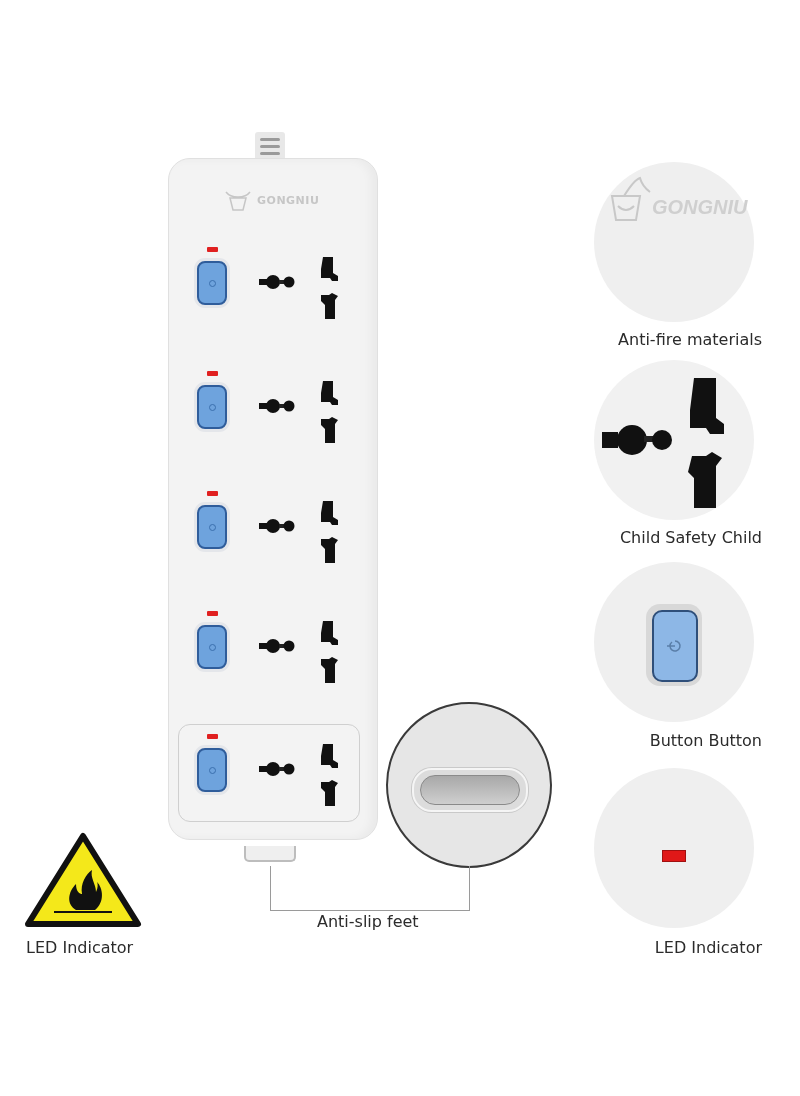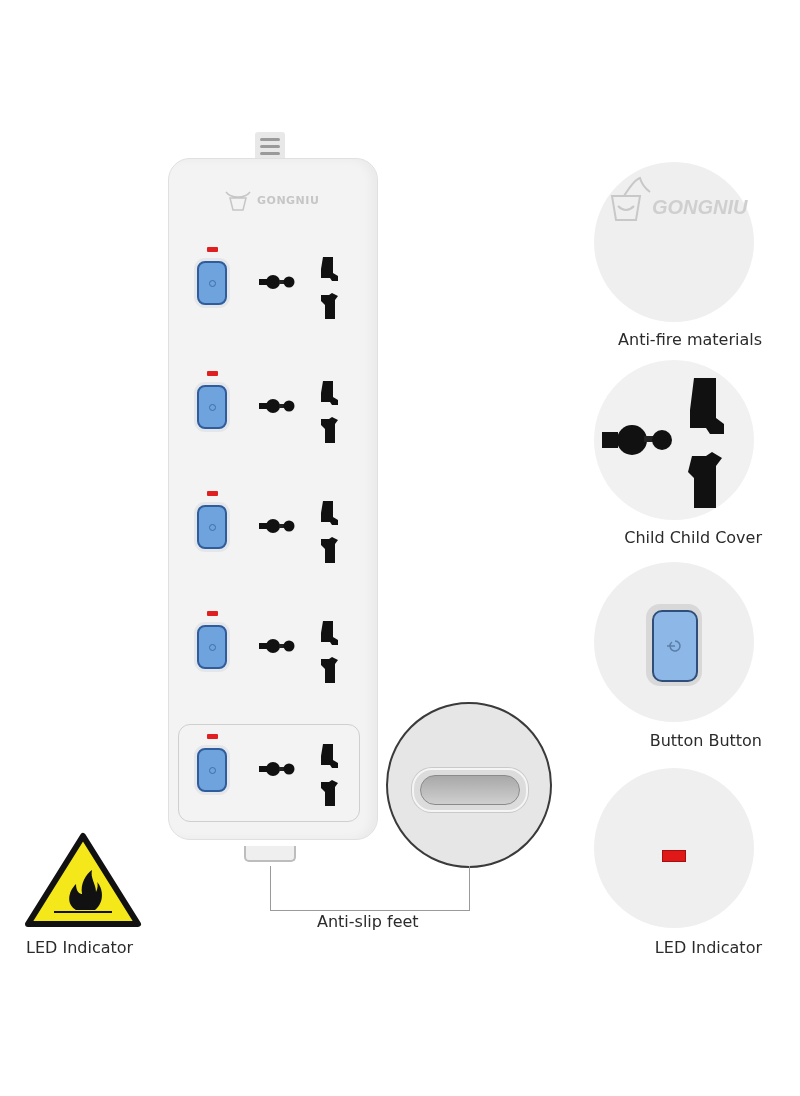--- a/index.html
+++ b/index.html
@@ -168,21 +168,21 @@
 <div class="abs fcircle c2" style="top:360px">
   <svg class="abs" style="left:8px;top:18px" width="150" height="130">
     <rect x="0" y="54" width="16" height="16" fill="#111"></rect>
       <circle cx="30" cy="62" r="15" fill="#111"></circle>
       <rect x="42" y="58" width="14" height="6" fill="#222"></rect>
       <circle cx="60" cy="62" r="10" fill="#111"></circle>
     <path d="M92 0h22v40l8 6v10h-14l-4-6h-16v-18z" fill="#111"></path>
     <path d="M90 78h14l6-4 10 6-6 8v42h-22v-30l-6-6z" fill="#111"></path>
   </svg>
 </div>
-<div class="abs label flabel" style="top:528px">Child  Child Cover</div>
+<div class="abs label flabel" style="top:528px">Child  Safety Child</div>
 
 <div class="abs fcircle" style="top:562px">
   <div class="abs" style="left:52px;top:42px;width:56px;height:82px;border-radius:14px;background:#d8d8d8;"></div>
   <div class="abs" style="left:58px;top:48px;width:42px;height:68px;border-radius:10px;background:#8db7e6;border:2px solid #2f4f7a;">
     <svg class="abs" style="left:12px;top:26px" width="18" height="16">
         <path d="M9 3a5 5 0 1 1-3 1" stroke="#5a7ea8" stroke-width="1.5" fill="none"></path>
         <line x1="1" y1="8" x2="9" y2="8" stroke="#5a7ea8" stroke-width="1.5"></line>
       </svg>
   </div>
 </div>

